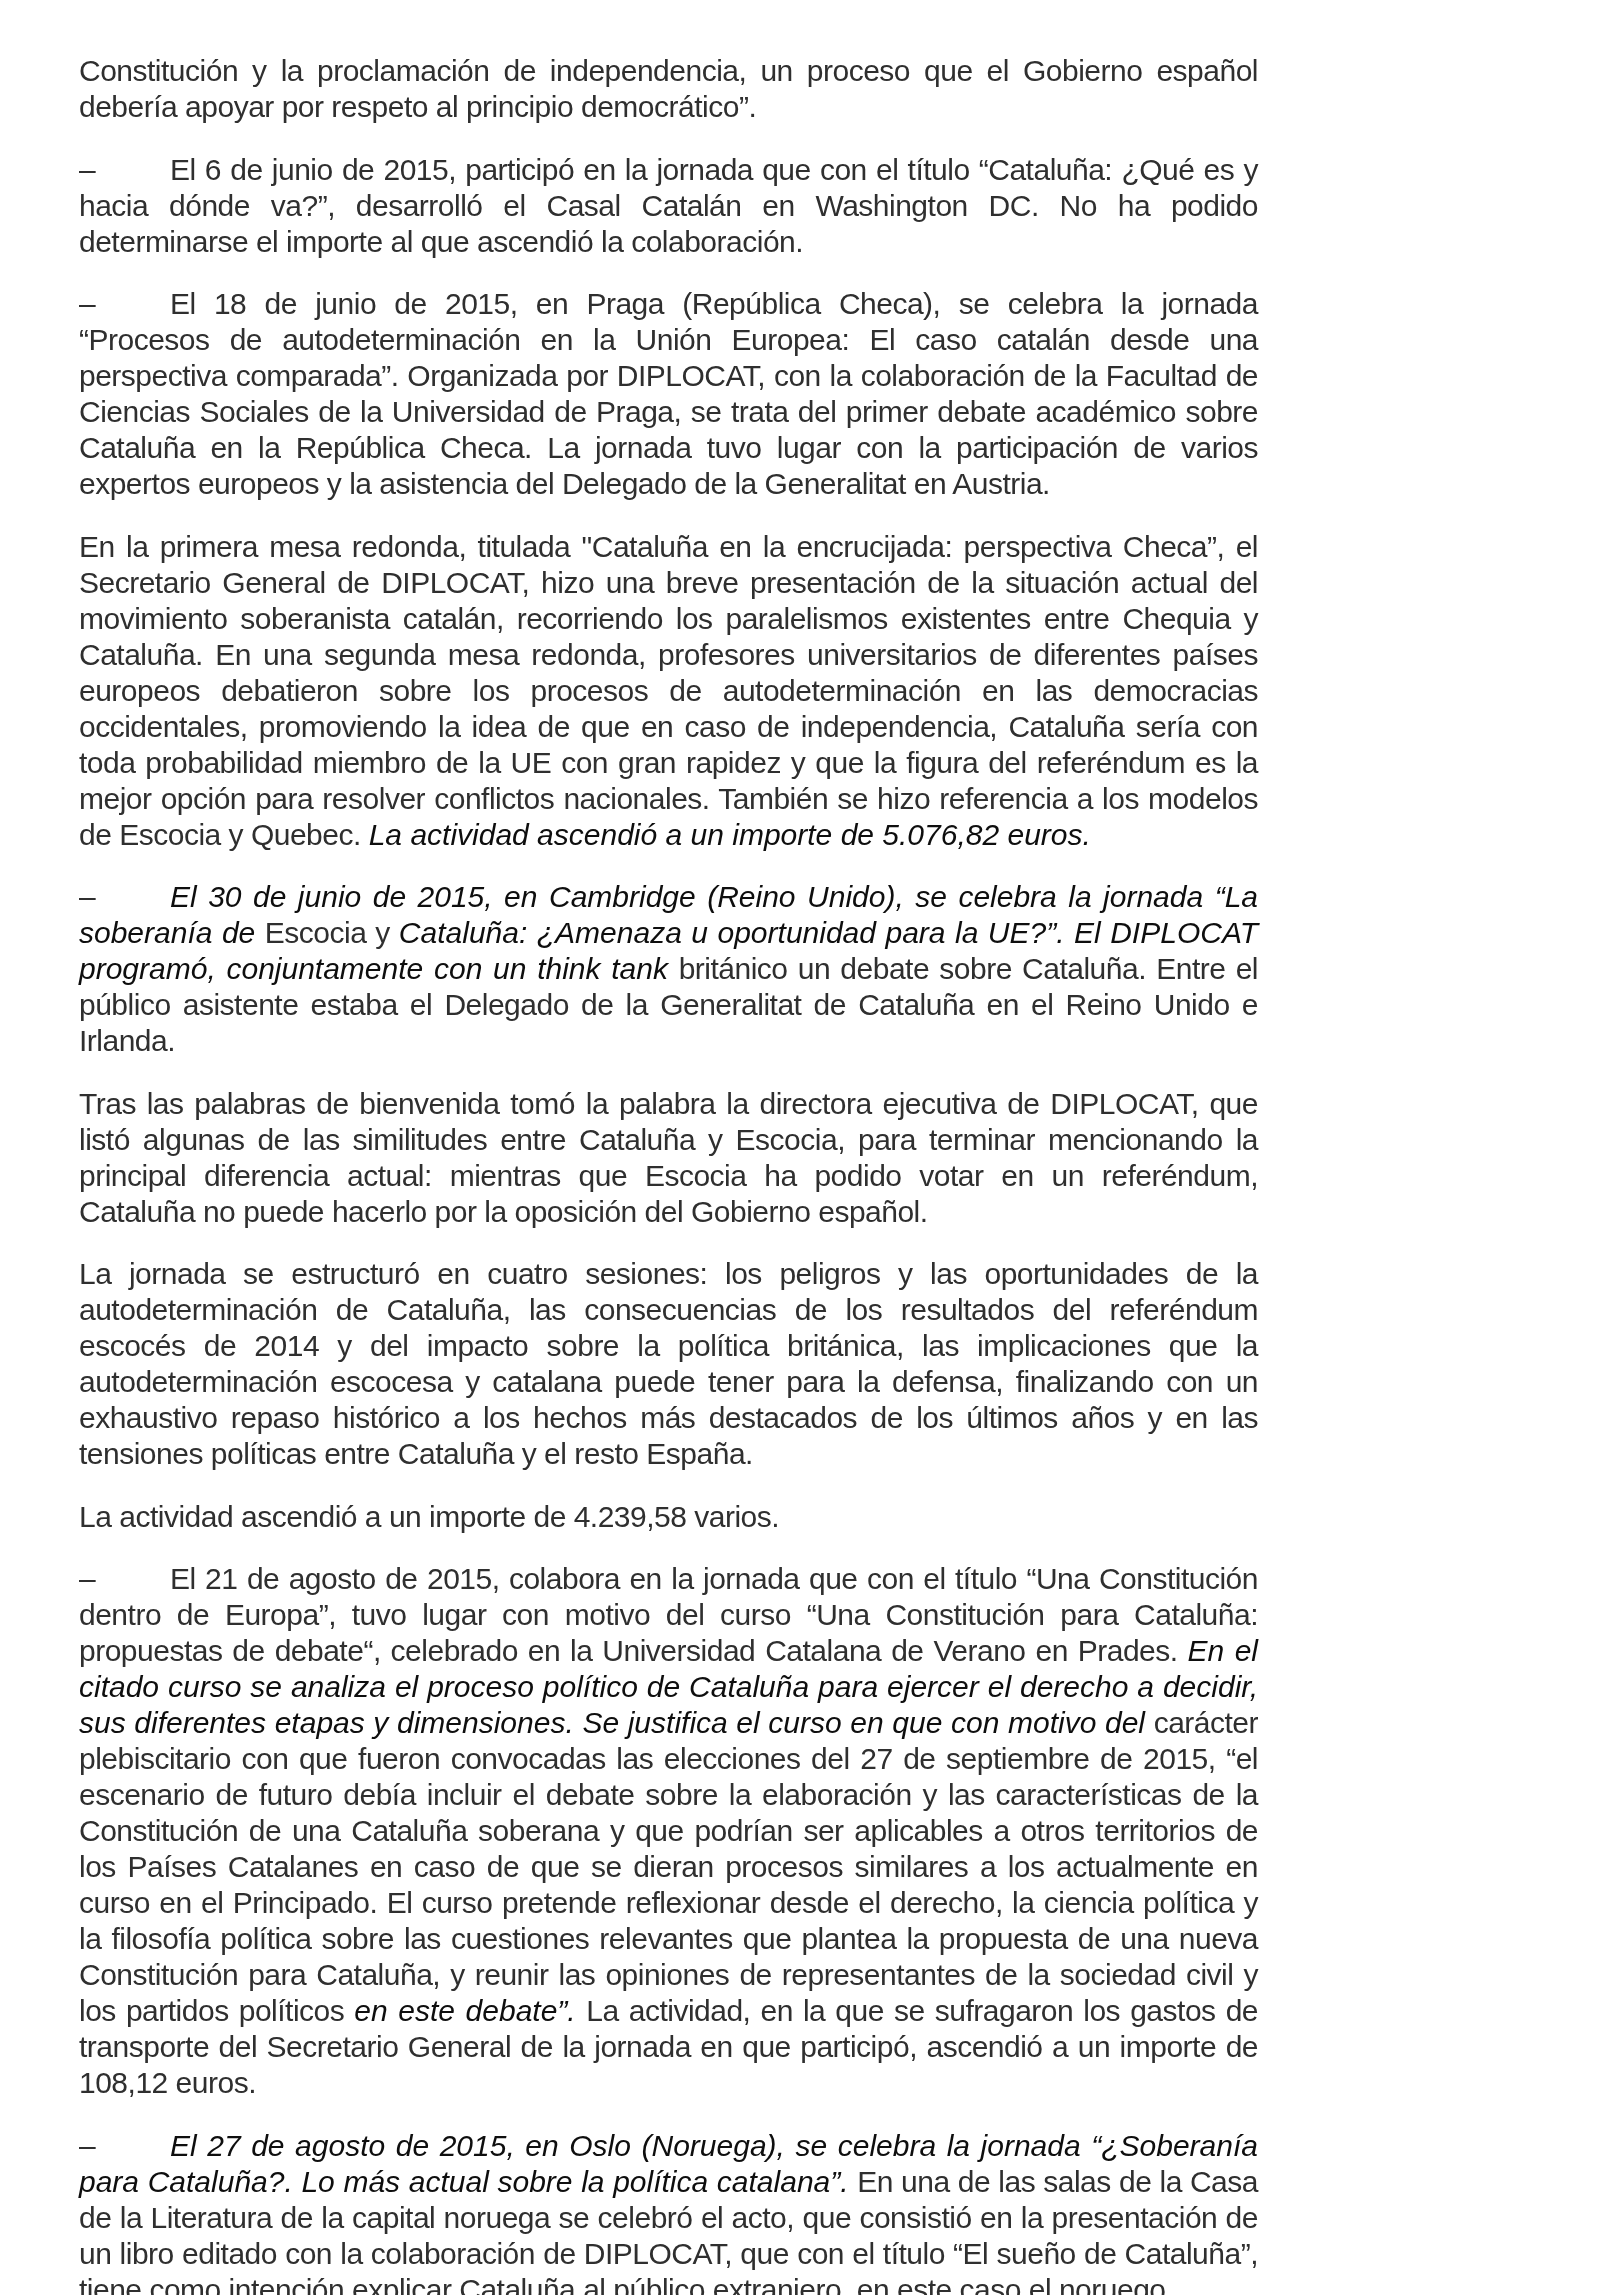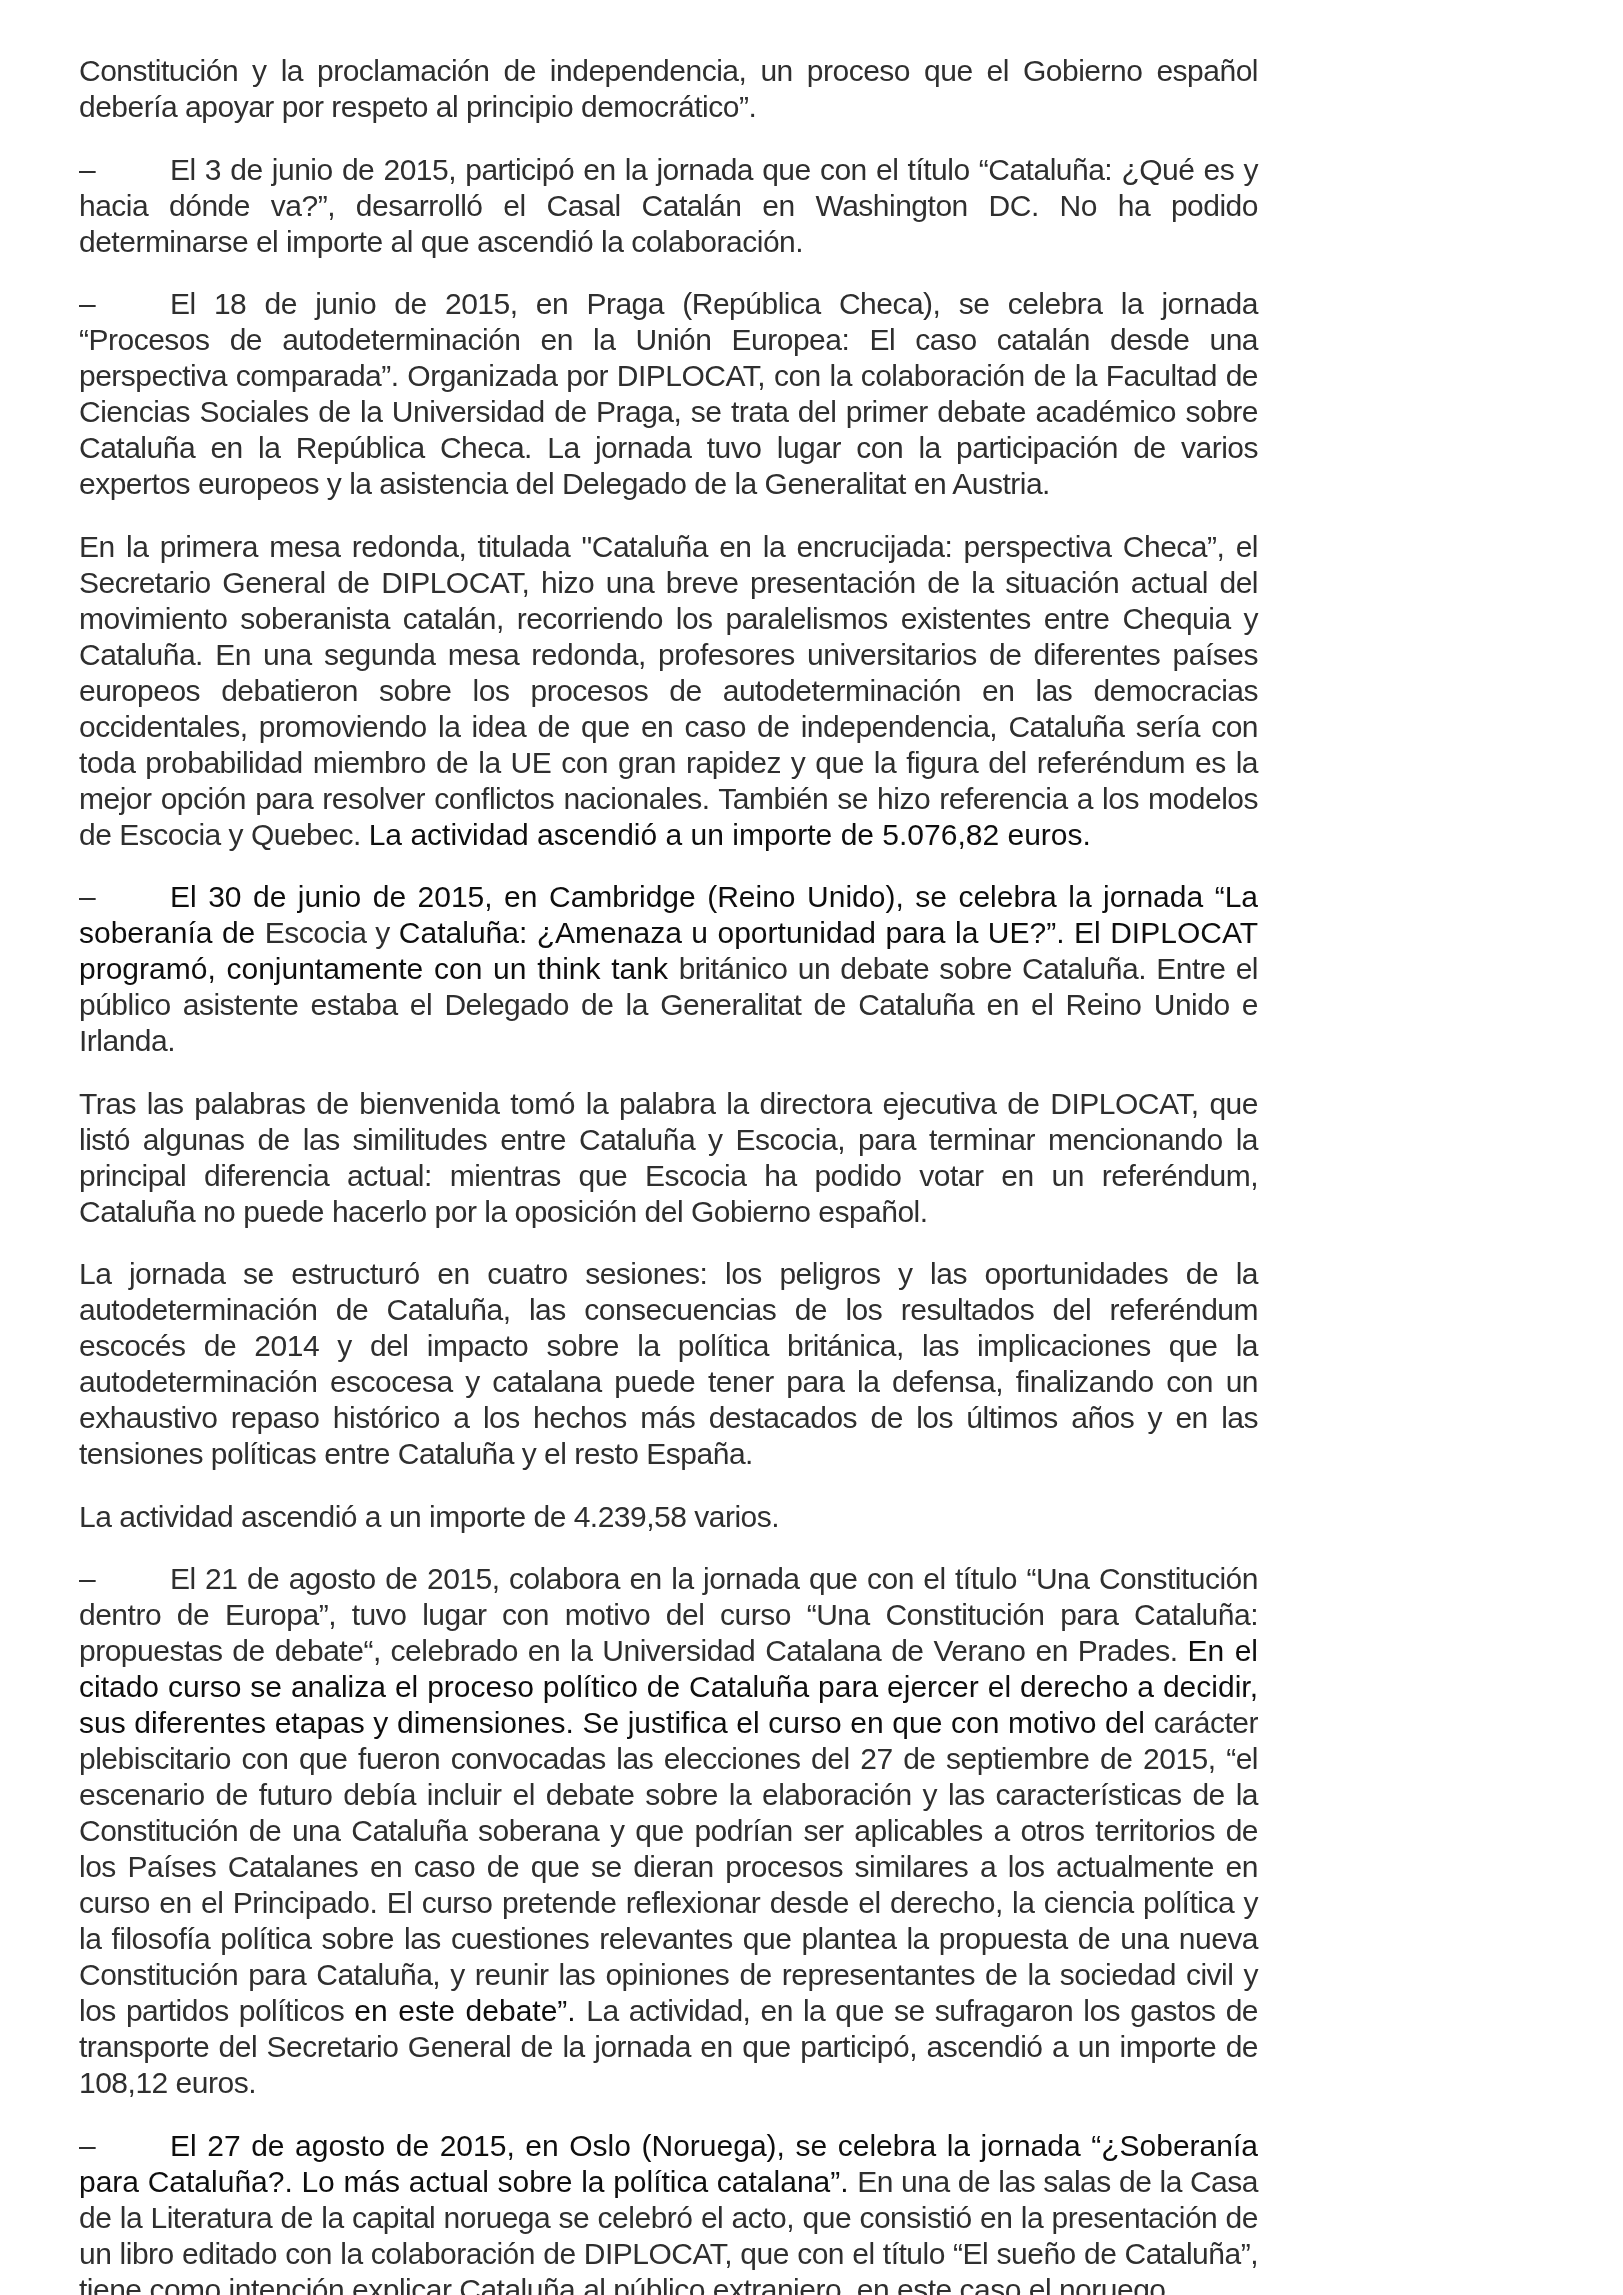--- a/index.html
+++ b/index.html
@@ -30,28 +30,29 @@
     display: inline-block;
     width: 91px;
   }
   .seg-n {
     color: var(--narrow-color, #2f2f2f);
     letter-spacing: -0.5px;
   }
   .seg-a {
     color: var(--regular-color, #0e0e0e);
     letter-spacing: 0;
+    font-style: italic;
   }
 </style>
 </head>
 <body>
 
 <div class="page">
     <p><span class="seg-n">Constitución y la proclamación de independencia, un proceso que el Gobierno español debería apoyar por respeto al principio democrático”.</span></p>
-    <p><span class="dash">–</span><span class="seg-n">El 3 de junio de 2015, participó en la jornada que con el título “Cataluña: ¿Qué es y hacia dónde va?”, desarrolló el Casal Catalán en Washington DC. No ha podido determinarse el importe al que ascendió la colaboración.</span></p>
+    <p><span class="dash">–</span><span class="seg-n">El 6 de junio de 2015, participó en la jornada que con el título “Cataluña: ¿Qué es y hacia dónde va?”, desarrolló el Casal Catalán en Washington DC. No ha podido determinarse el importe al que ascendió la colaboración.</span></p>
     <p><span class="dash">–</span><span class="seg-n">El 18 de junio de 2015, en Praga (República Checa), se celebra la jornada “Procesos de autodeterminación en la Unión Europea: El caso catalán desde una perspectiva comparada”. Organizada por DIPLOCAT, con la colaboración de la Facultad de Ciencias Sociales de la Universidad de Praga, se trata del primer debate académico sobre Cataluña en la República Checa. La jornada tuvo lugar con la participación de varios expertos europeos y la asistencia del Delegado de la Generalitat en Austria.</span></p>
     <p><span class="seg-n">En la primera mesa redonda, titulada "Cataluña en la encrucijada: perspectiva Checa”, el Secretario General de DIPLOCAT, hizo una breve presentación de la situación actual del movimiento soberanista catalán, recorriendo los paralelismos existentes entre Chequia y Cataluña. En una segunda mesa redonda, profesores universitarios de diferentes países europeos debatieron sobre los procesos de autodeterminación en las democracias occidentales, promoviendo la idea de que en caso de independencia, Cataluña sería con toda probabilidad miembro de la UE con gran rapidez y que la figura del referéndum es la mejor opción para resolver conflictos nacionales. También se hizo referencia a los modelos de Escocia y Quebec. </span><span class="seg-a">La actividad ascendió a un importe de 5.076,82 euros.</span></p>
     <p><span class="dash">–</span><span class="seg-a">El 30 de junio de 2015, en Cambridge (Reino Unido), se celebra la jornada “La soberanía de </span><span class="seg-n">Escocia y </span><span class="seg-a">Cataluña: ¿Amenaza u oportunidad para la UE?”. El DIPLOCAT programó, conjuntamente con un think tank </span><span class="seg-n">británico un debate sobre Cataluña. Entre el público asistente estaba el Delegado de la Generalitat de Cataluña en el Reino Unido e Irlanda.</span></p>
     <p><span class="seg-n">Tras las palabras de bienvenida tomó la palabra la directora ejecutiva de DIPLOCAT, que listó algunas de las similitudes entre Cataluña y Escocia, para terminar mencionando la principal diferencia actual: mientras que Escocia ha podido votar en un referéndum, Cataluña no puede hacerlo por la oposición del Gobierno español.</span></p>
     <p><span class="seg-n">La jornada se estructuró en cuatro sesiones: los peligros y las oportunidades de la autodeterminación de Cataluña, las consecuencias de los resultados del referéndum escocés de 2014 y del impacto sobre la política británica, las implicaciones que la autodeterminación escocesa y catalana puede tener para la defensa, finalizando con un exhaustivo repaso histórico a los hechos más destacados de los últimos años y en las tensiones políticas entre Cataluña y el resto España.</span></p>
     <p><span class="seg-n">La actividad ascendió a un importe de 4.239,58 varios.</span></p>
     <p><span class="dash">–</span><span class="seg-n">El 21 de agosto de 2015, colabora en la jornada que con el título “Una Constitución dentro de Europa”, tuvo lugar con motivo del curso “Una Constitución para Cataluña: propuestas de debate“, celebrado en la Universidad Catalana de Verano en Prades. </span><span class="seg-a">En el citado curso se analiza el proceso político de Cataluña para ejercer el derecho a decidir, sus diferentes etapas y dimensiones. Se justifica el curso en que con motivo del </span><span class="seg-n">carácter plebiscitario con que fueron convocadas las elecciones del 27 de septiembre de 2015, “el escenario de futuro debía incluir el debate sobre la elaboración y las características de la Constitución de una Cataluña soberana y que podrían ser aplicables a otros territorios de los Países Catalanes en caso de que se dieran procesos similares a los actualmente en curso en el Principado. El curso pretende reflexionar desde el derecho, la ciencia política y la filosofía política sobre las cuestiones relevantes que plantea la propuesta de una nueva Constitución para Cataluña, y reunir las opiniones de representantes de la sociedad civil y los partidos políticos </span><span class="seg-a">en este debate”. </span><span class="seg-n">La actividad, en la que se sufragaron los gastos de transporte del Secretario General de la jornada en que participó, ascendió a un importe de 108,12 euros.</span></p>
     <p><span class="dash">–</span><span class="seg-a">El 27 de agosto de 2015, en Oslo (Noruega), se celebra la jornada “¿Soberanía para Cataluña?. Lo más actual sobre la política catalana”. </span><span class="seg-n">En una de las salas de la Casa de la Literatura de la capital noruega se celebró el acto, que consistió en la presentación de un libro editado con la colaboración de DIPLOCAT, que con el título “El sueño de Cataluña”, tiene como intención explicar Cataluña al público extranjero, en este caso el noruego.</span></p>
   </div>
 

